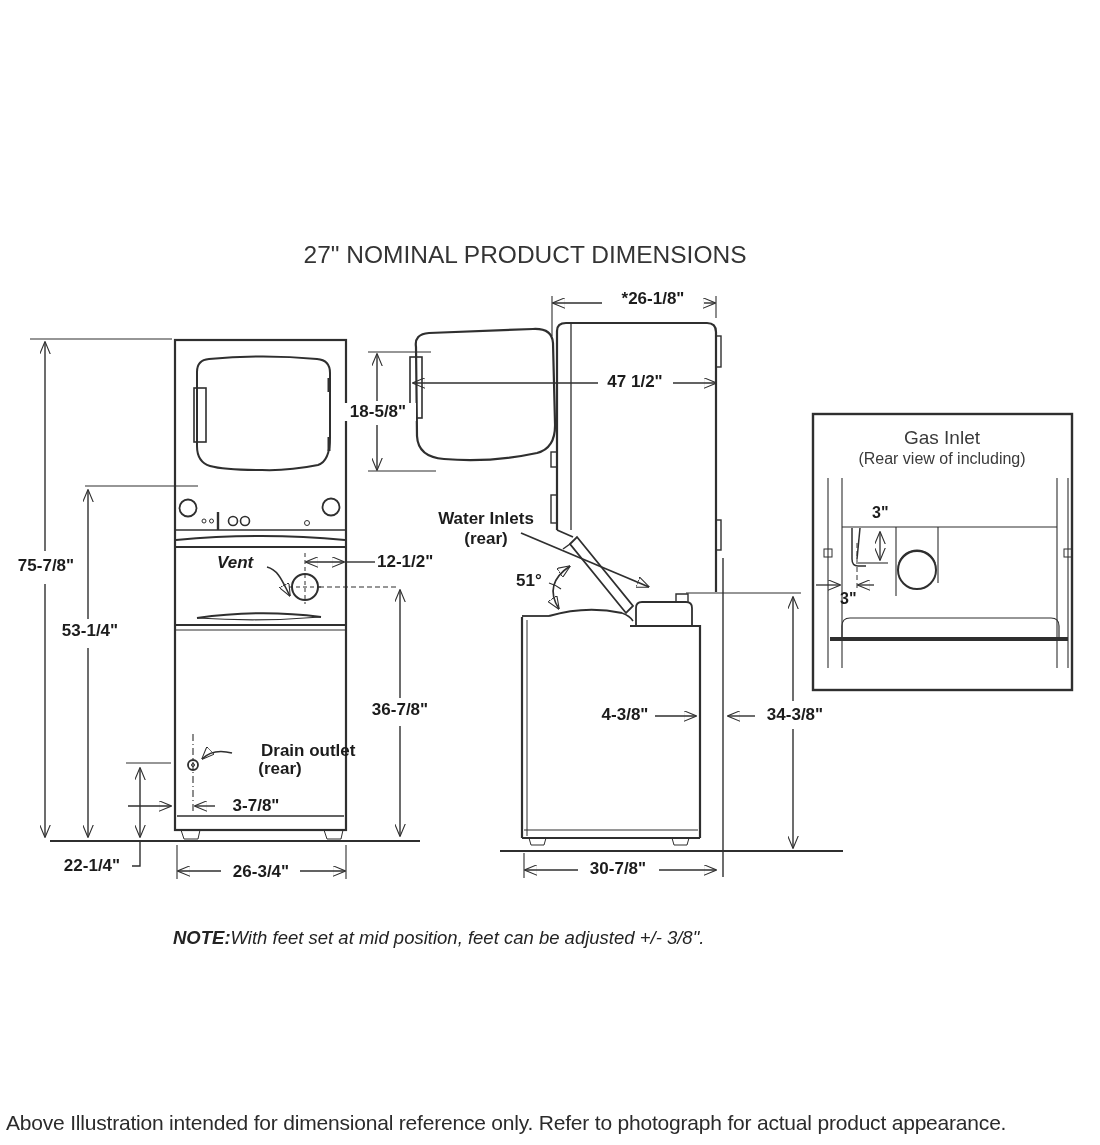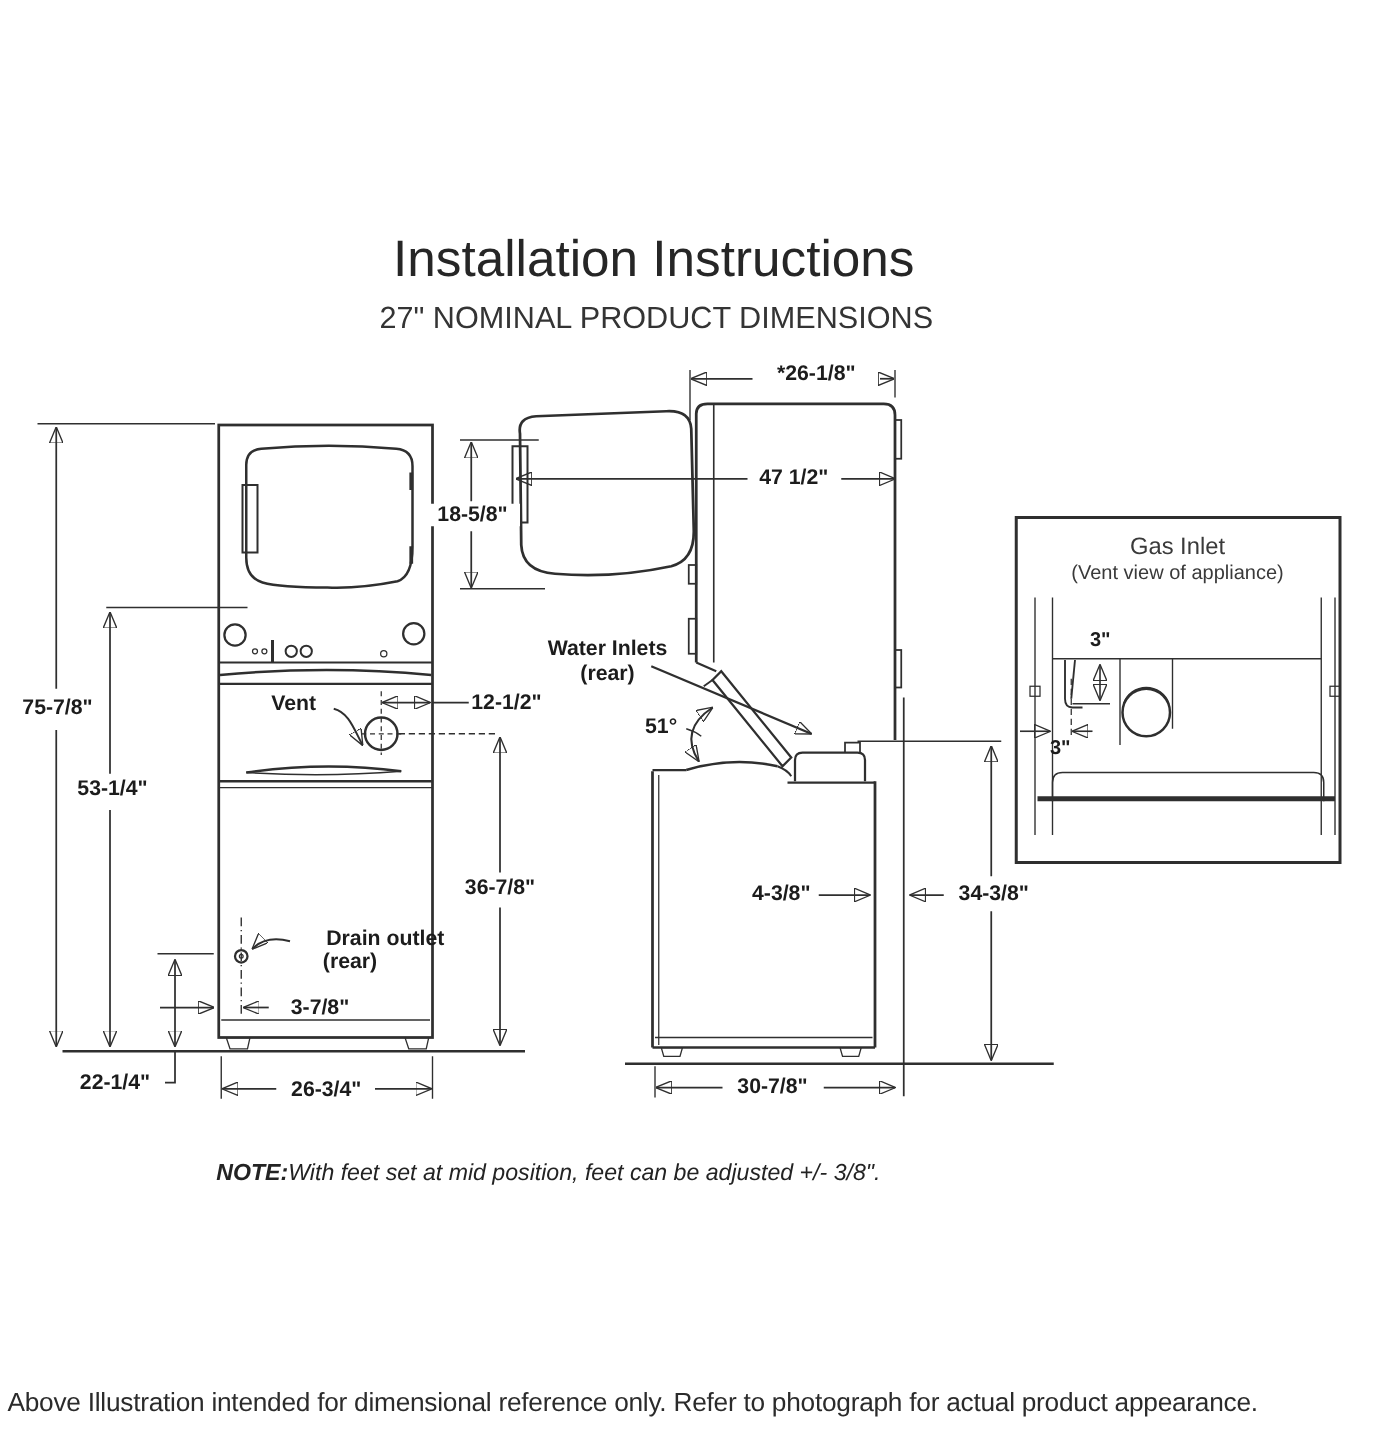--- a/index.html
+++ b/index.html
@@ -176,45 +176,44 @@
     <path d="M858 585 H874" stroke-width="1.3" marker-start="url(#ah)"></path>
     <path d="M896 527 V596" stroke-width="1.1"></path>
     <path d="M938 527 V583" stroke-width="1.1"></path>
     <circle cx="917" cy="570" r="19" stroke-width="2"></circle>
     <path d="M899 563 A19 19 0 0 1 935 563" stroke-width="1.4"></path>
     <path d="M842 641 V626 Q842 618 850 618 H1051 Q1059 618 1059 626 V641" stroke-width="1.2"></path>
     <path d="M830 639 H1068" stroke="#262626" stroke-width="4"></path>
   </g>
 </svg>
 
-  <div class="title">Installation Instructions</div>
   <div class="subtitle">27" NOMINAL PRODUCT DIMENSIONS</div>
 
   <div class="lbl ctr" style="left:6px;top:557px;width:80px;">75-7/8"</div>
   <div class="lbl ctr" style="left:50px;top:622px;width:80px;">53-1/4"</div>
   <div class="lbl ctr" style="left:52px;top:857px;width:80px;">22-1/4"</div>
   <div class="lbl ctr" style="left:216px;top:797px;width:80px;">3-7/8"</div>
   <div class="lbl ctr bg" style="left:222px;top:863px;width:78px;">26-3/4"</div>
   <div class="lbl" style="left:377px;top:553px;">12-1/2"</div>
   <div class="lbl ctr bg" style="left:363px;top:701px;width:74px;">36-7/8"</div>
-  <div class="lbl" style="left:217px;top:554px;">Vent</div>
+  <div class="lbl" style="left:217px;top:554px;font-style:italic;">Vent</div>
   <div class="lbl" style="left:225px;top:742px;margin-left:36px;">Drain outlet</div>
   <div class="lbl ctr" style="left:252px;top:760px;width:56px;">(rear)</div>
 
   <div class="lbl ctr bg" style="left:604px;top:290px;width:98px;">*26-1/8"</div>
   <div class="lbl ctr bg" style="left:600px;top:373px;width:70px;">47 1/2"</div>
   <div class="lbl ctr bg" style="left:340px;top:403px;width:76px;">18-5/8"</div>
   <div class="lbl ctr" style="left:428px;top:510px;width:116px;">Water Inlets</div>
   <div class="lbl ctr" style="left:448px;top:530px;width:76px;">(rear)</div>
   <div class="lbl" style="left:516px;top:572px;">51°</div>
   <div class="lbl ctr" style="left:594px;top:706px;width:62px;">4-3/8"</div>
   <div class="lbl ctr bg" style="left:757px;top:706px;width:76px;">34-3/8"</div>
   <div class="lbl ctr bg" style="left:581px;top:860px;width:74px;">30-7/8"</div>
 
   <div class="gas-title">Gas Inlet</div>
-  <div class="gas-sub">(Vent view of appliance)</div>
+  <div class="gas-sub">(Rear view of including)</div>
   <div class="lbl" style="left:872px;top:504px;font-size:16px;">3"</div>
   <div class="lbl" style="left:840px;top:590px;font-size:16px;">3"</div>
 
   <div class="note2"><span class="b">NOTE:</span><span>With feet set at mid position, feet can be adjusted +/- 3/8".</span></div>
 
   <div class="footer">Above Illustration intended for dimensional reference only. Refer to photograph for actual product appearance.</div>
 </div>
 
 </body></html>

